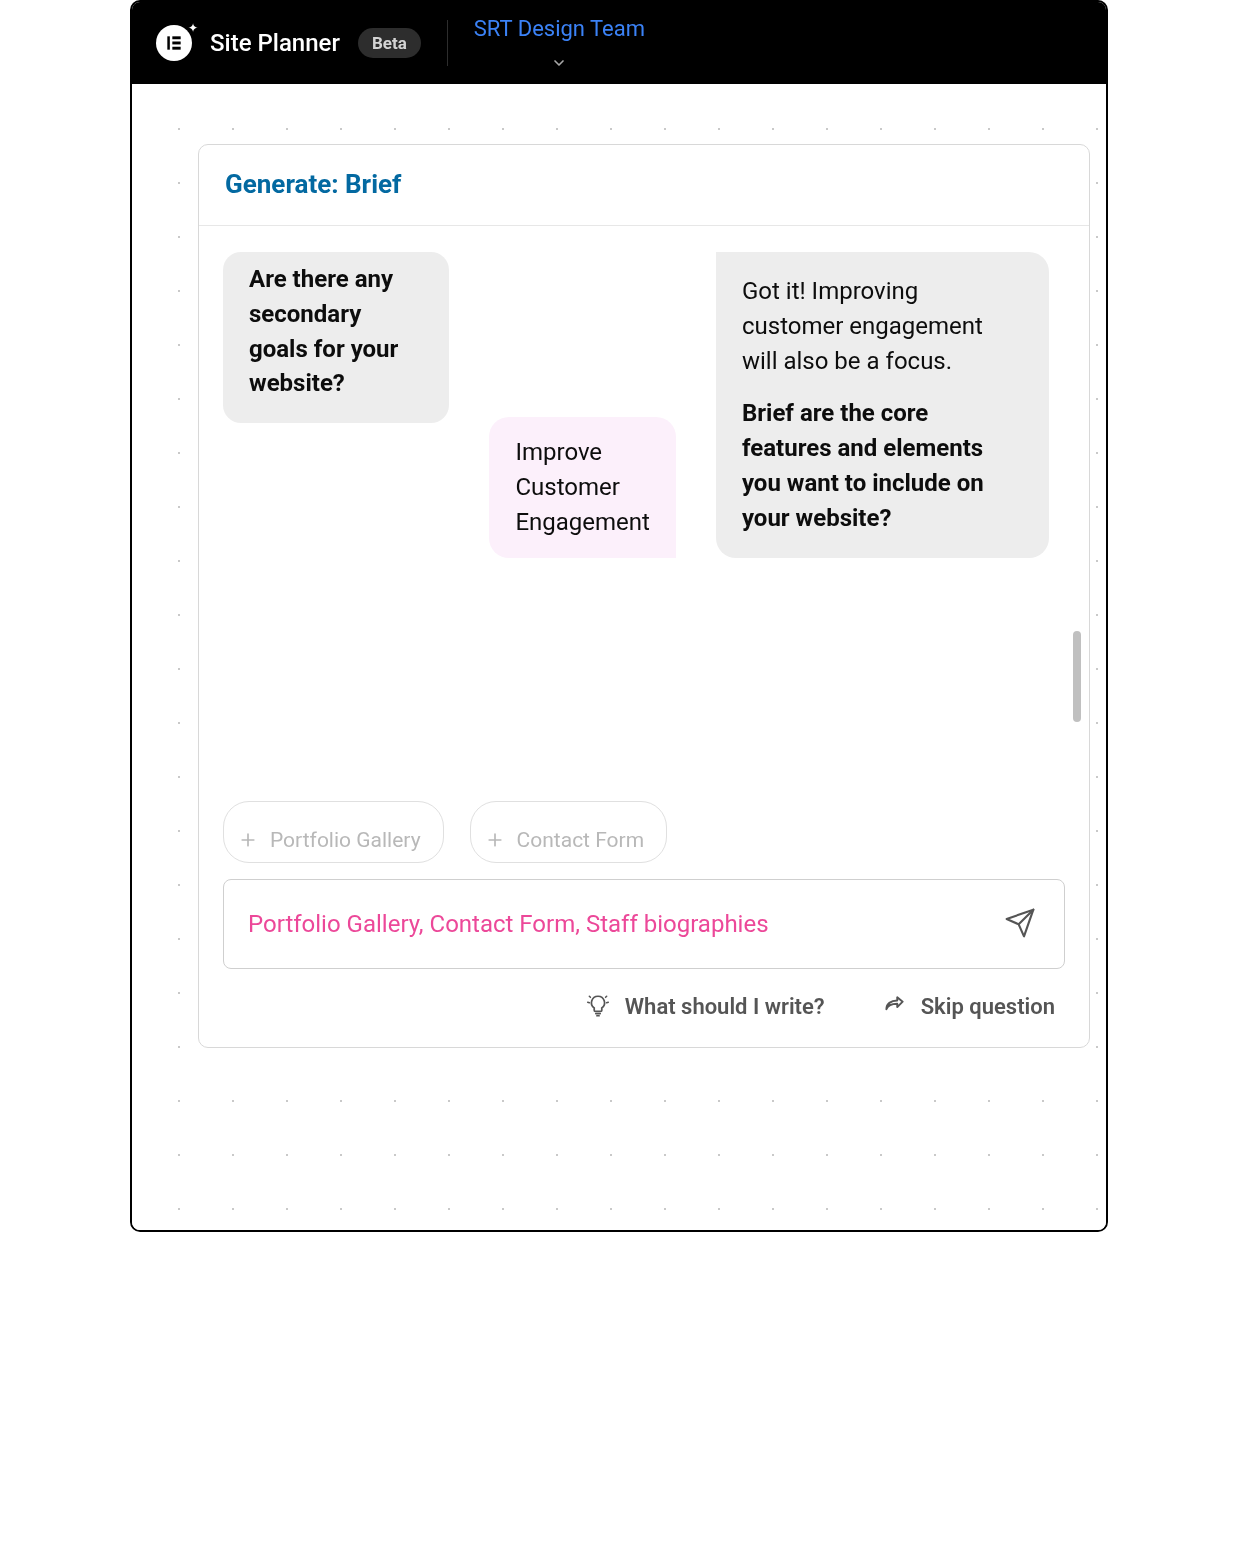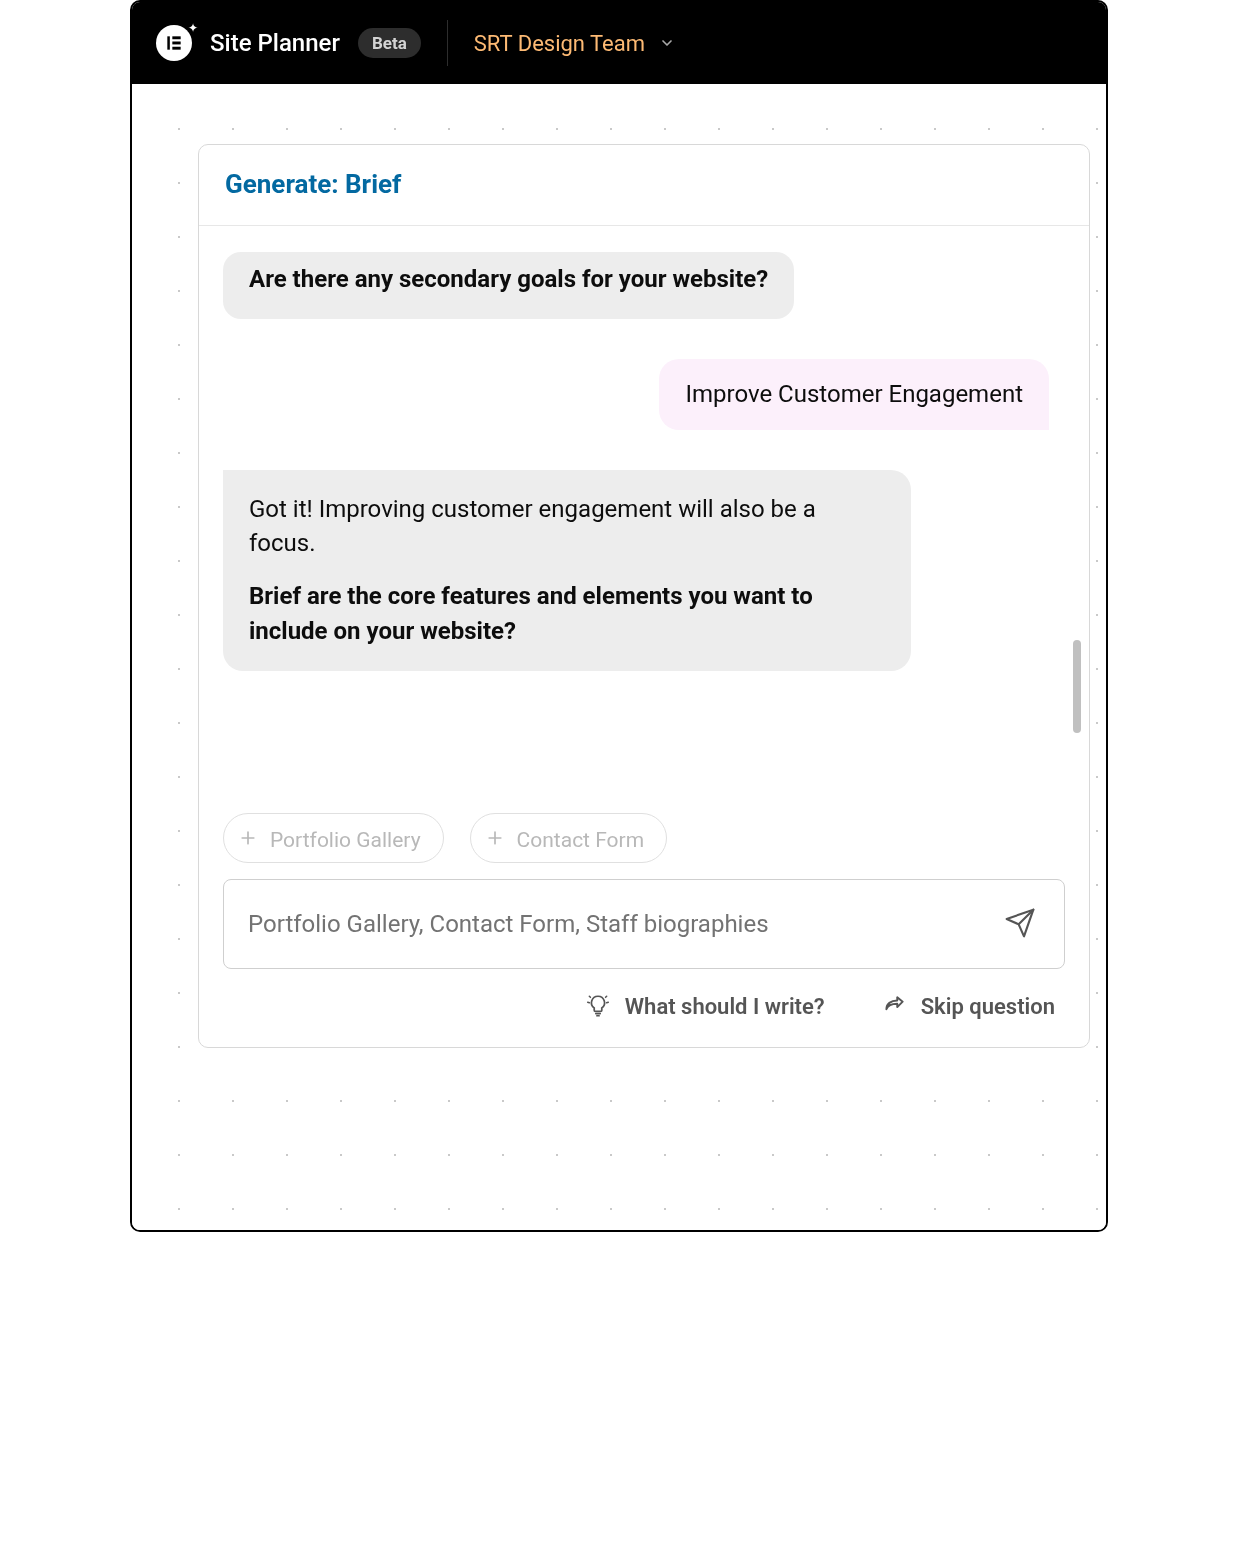--- a/index.html
+++ b/index.html
@@ -57,23 +57,24 @@
   .divider {
     width: 1px;
     height: 46px;
     background: #2d2d2d;
     margin: 0 8px;
   }
   .team {
     display: flex;
     align-items: center;
     gap: 14px;
-    color: #fdba74;
+    color: #3b82f6;
     font-size: 22px;
     cursor: pointer;
+    flex-direction: column;
   }
   .chevron-down {
     width: 16px; height: 16px;
   }
   .canvas {
     position: relative;
     width: 100%;
     height: calc(100% - 82px);
     background: #fff;
     background-image: radial-gradient(circle, #c9c9c9 1.5px, transparent 1.5px);
@@ -102,21 +103,21 @@
     color: #0369a1;
   }
   .chat-area {
     flex: 1;
     overflow: hidden;
     position: relative;
     padding: 26px 24px 0 24px;
   }
   .messages {
     display: flex;
-    flex-direction: column;
+    flex-direction: row;
     gap: 40px;
     padding-right: 16px;
   }
   .msg {
     max-width: 688px;
     padding: 22px 26px;
     border-radius: 20px;
     font-size: 24px;
     line-height: 1.45;
   }
@@ -157,25 +158,25 @@
     border-radius: 4px;
     right: 0;
   }
   .chips {
     display: flex;
     gap: 26px;
     padding: 28px 24px 0;
   }
   .chip {
     display: inline-flex;
-    align-items: flex-start;
+    align-items: center;
     gap: 12px;
     border: 1px solid #d3d3d3;
     border-radius: 26px;
-    padding: 14px 22px 10px 14px;
+    padding: 26px 22px 10px 14px;
     font-size: 21px;
     color: #0d0d0d;
     cursor: pointer;
     background: #fff;
     margin-top: 16px;
   }
   .chip.muted { color: #b8b8b8; border-color: #e0e0e0; }
   .chip.muted .plus svg path { stroke: #b8b8b8; }
   .chip.primary { border-color: #555; }
   .plus { display:flex; }
@@ -186,21 +187,21 @@
     display: flex;
     align-items: center;
     padding: 0 20px 0 24px;
     height: 90px;
   }
   .text-input {
     flex: 1;
     border: none;
     outline: none;
     font-size: 24px;
-    color: #737373;
+    color: #ec4899;
     font-family: inherit;
     background: transparent;
   }
   .send-btn {
     background: none;
     border: none;
     cursor: pointer;
     padding: 8px;
   }
   .actions {

